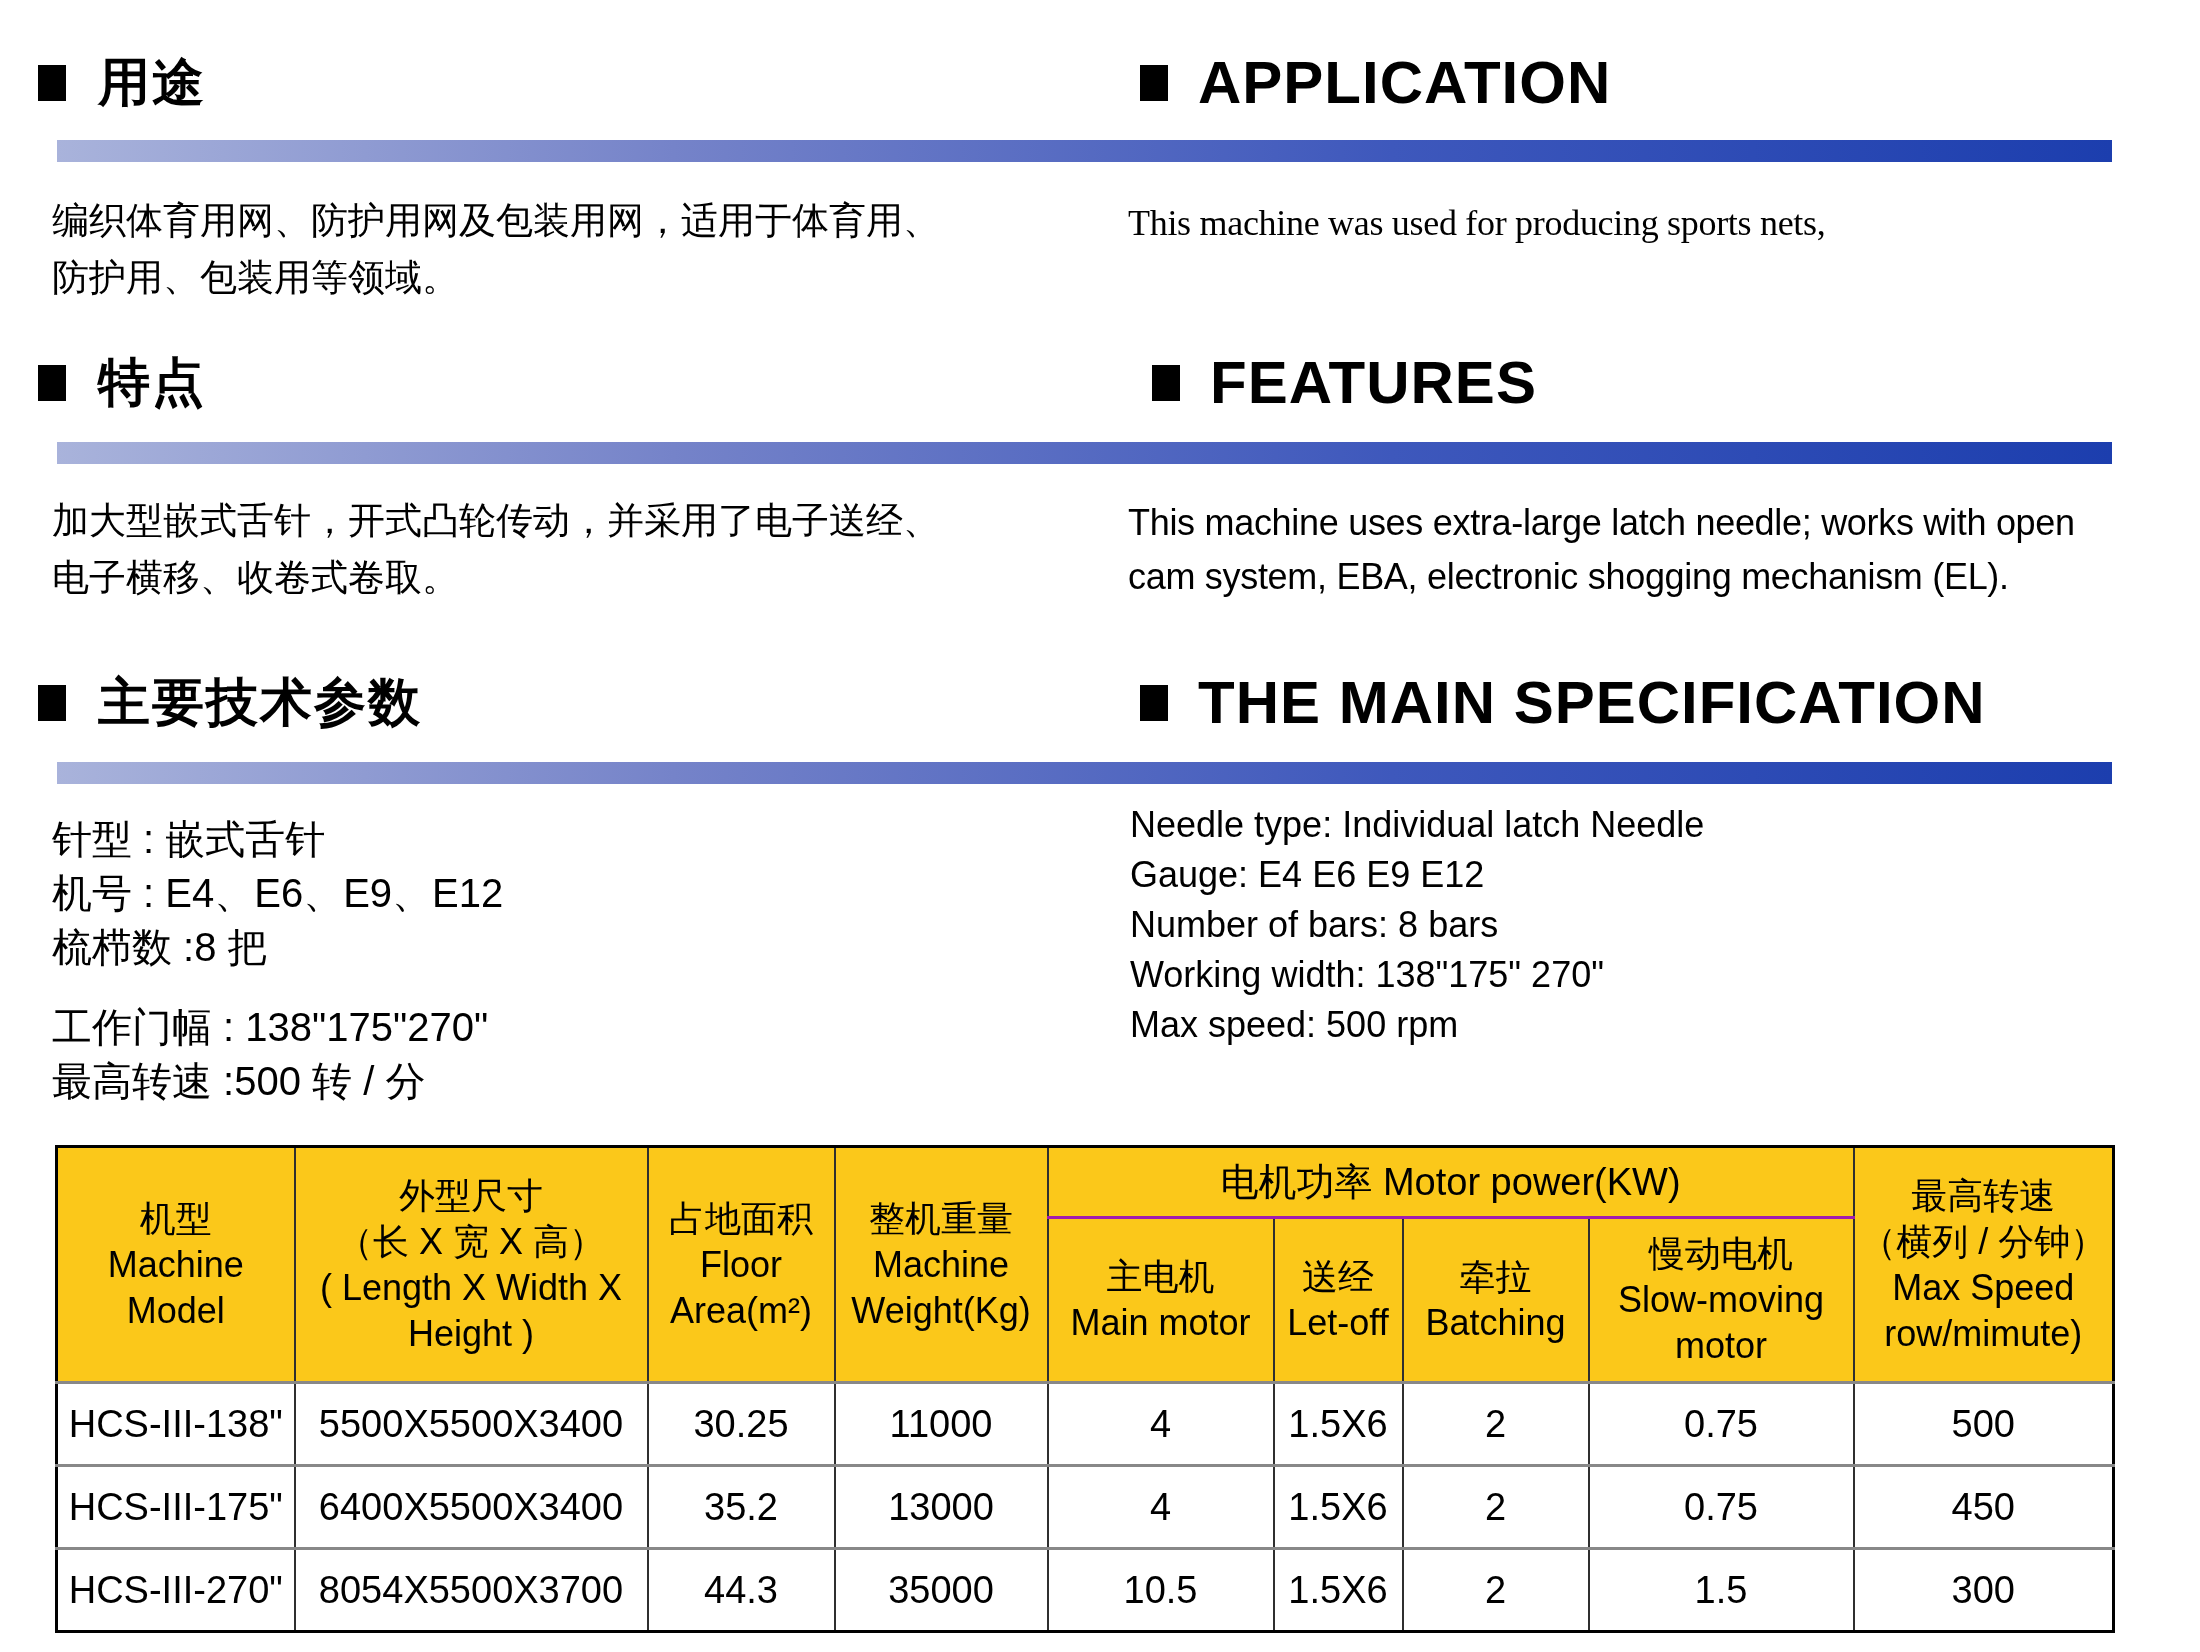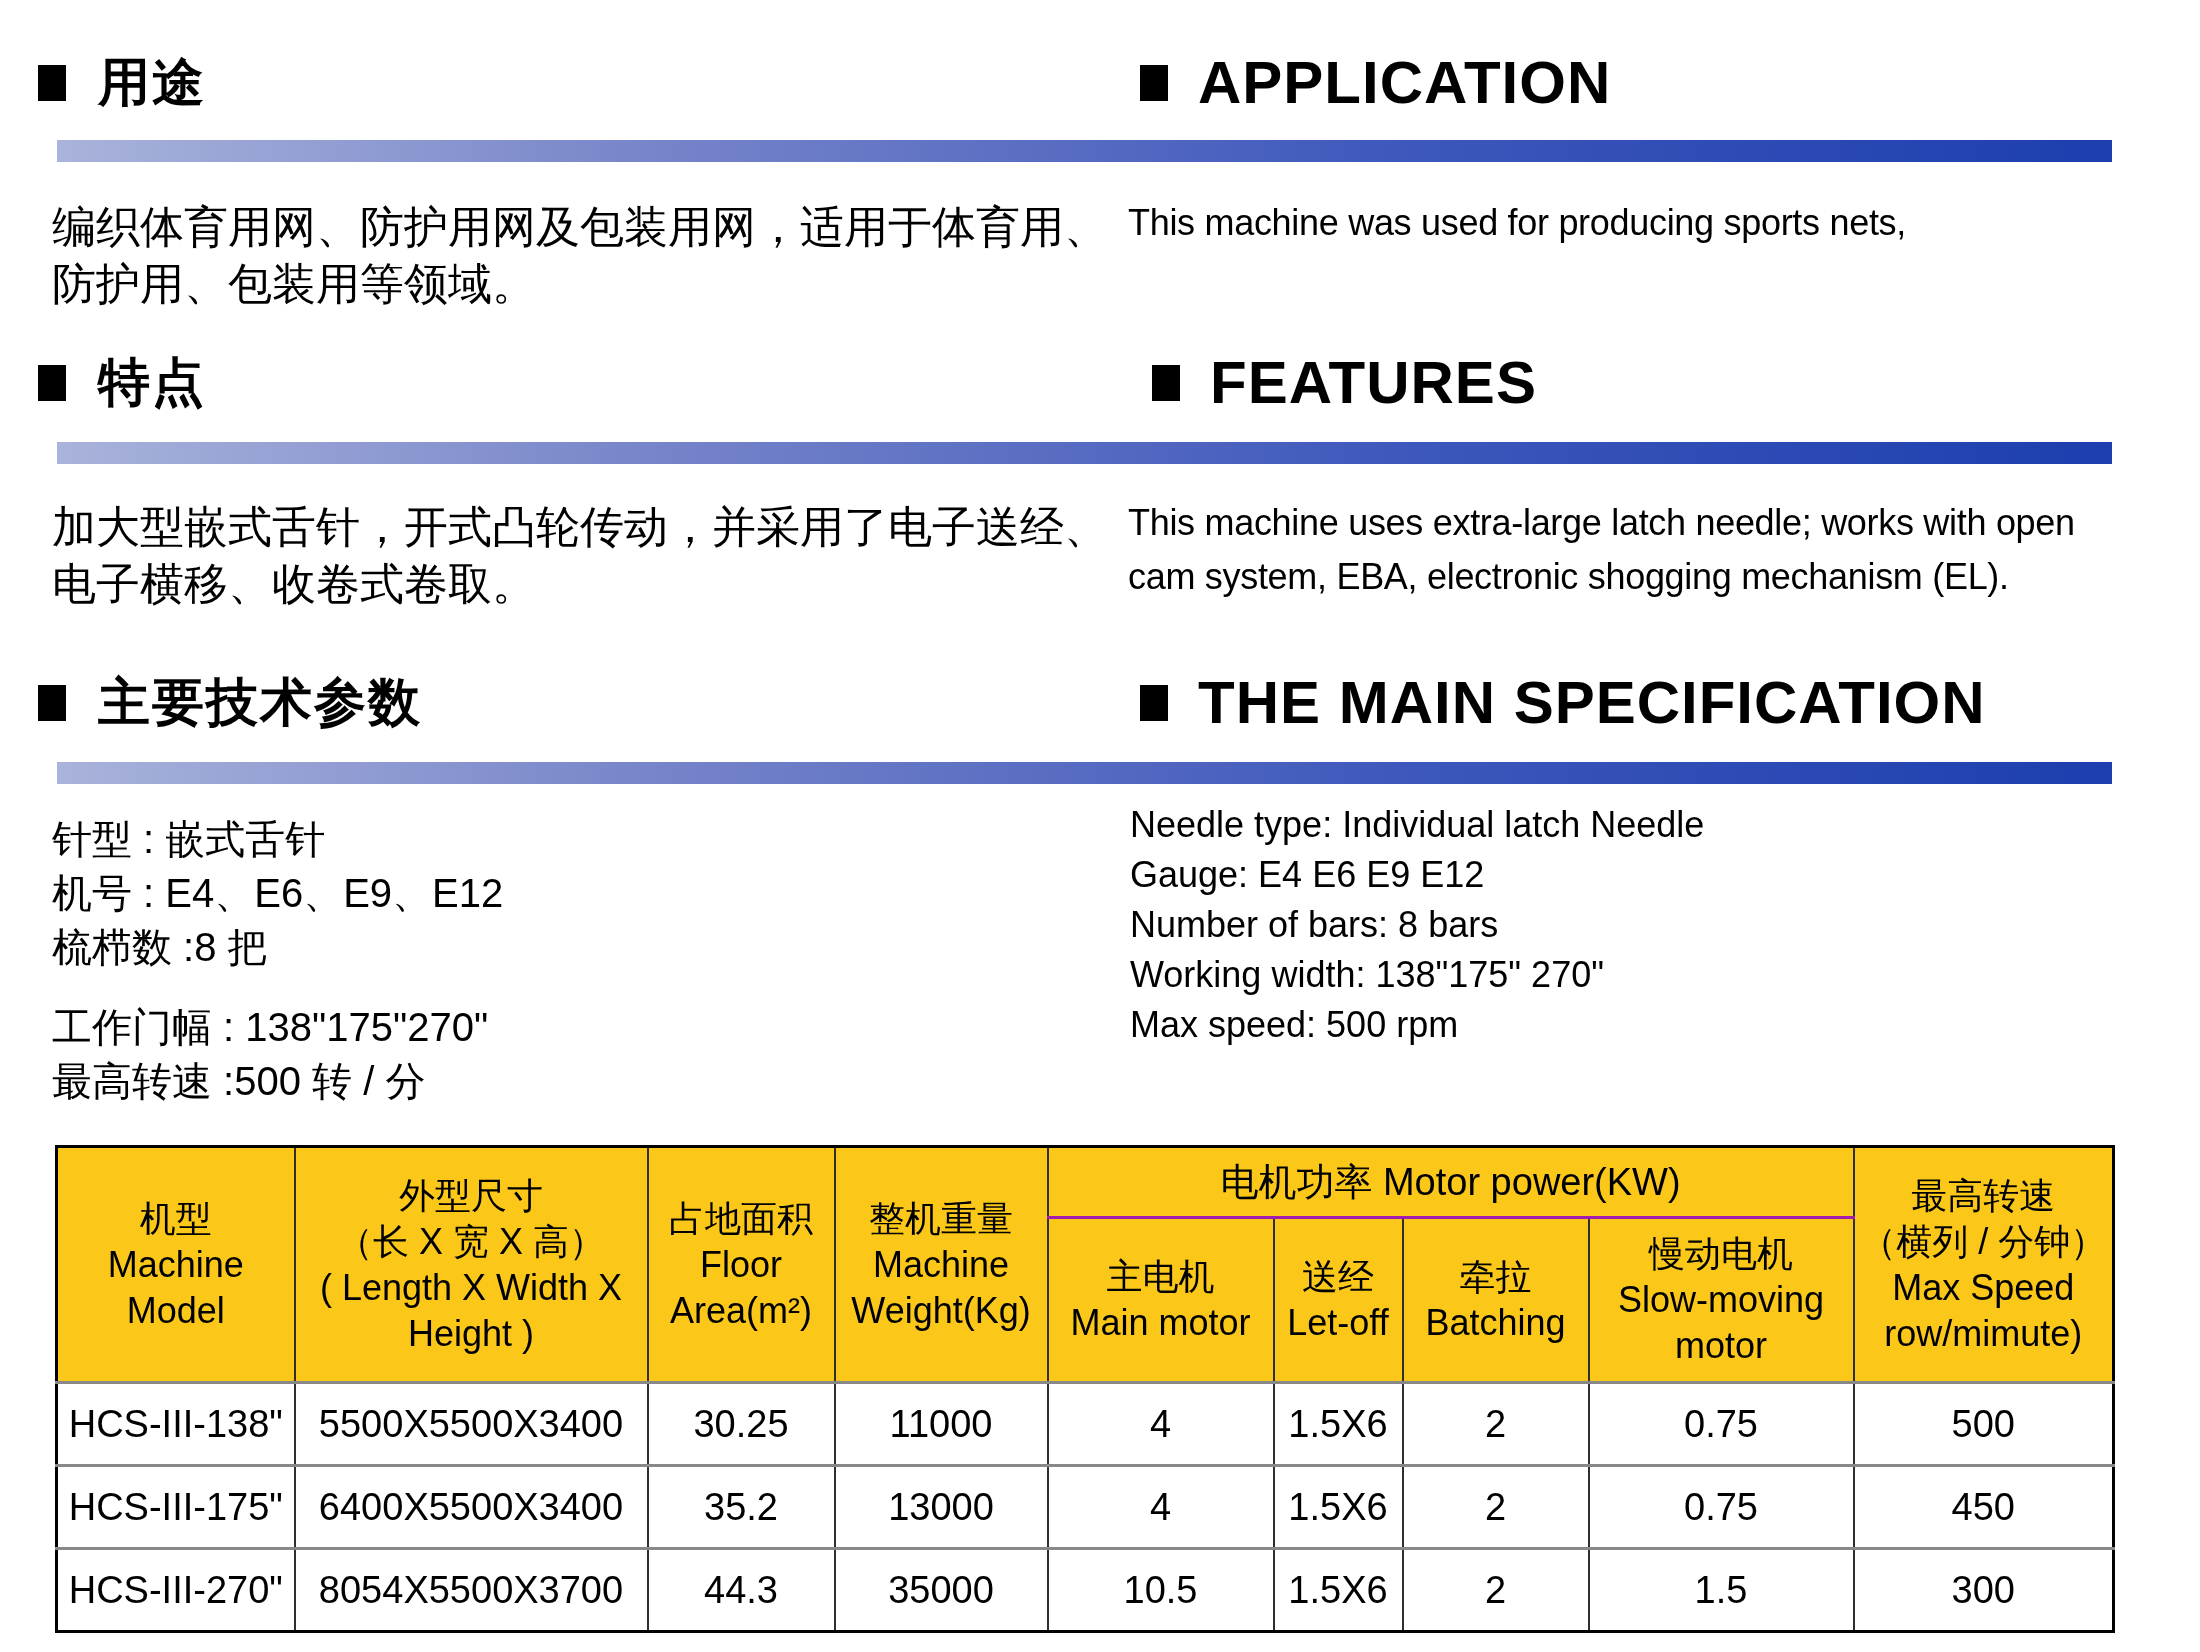--- a/index.html
+++ b/index.html
@@ -12,21 +12,21 @@
   .heading{display:flex;align-items:center;}
   .bullet{display:inline-block;width:28px;height:36px;background:#000;flex:0 0 auto;}
   .htitle-zh{font-size:52px;font-weight:bold;margin-left:32px;letter-spacing:2px;white-space:nowrap;}
   .htitle-en{font-size:60px;font-weight:bold;margin-left:30px;letter-spacing:1px;white-space:nowrap;}
   
   .bar{
     left:57px;width:2055px;height:22px;
     background:linear-gradient(90deg,var(--bar-gradient-start) 0%,#7583C9 30%,#3E58BC 65%,var(--bar-gradient-end) 100%);
   }
   
-  .para-zh{font-size:44px;line-height:57px;white-space:nowrap;margin-top:6px;}
+  .para-zh{font-size:37px;line-height:57px;white-space:nowrap;}
   .para-en{font-size:36px;line-height:54px;letter-spacing:-0.3px;white-space:nowrap;}
   .spec-zh{font-size:40px;line-height:54px;white-space:nowrap;}
   .spec-en{font-size:36px;line-height:50px;white-space:nowrap;}
   .gap-top{margin-top:26px;}
   
   .spec-table{
     border-collapse:collapse;table-layout:fixed;width:2057px;
     border:3px solid #000;
   }
   .spec-table th{
@@ -54,21 +54,21 @@
 </div>
 <div class="abs heading" style="left:1140px;top:48px;">
   <span class="bullet"></span>
   <span class="htitle-en">APPLICATION</span>
 </div>
 <div class="abs bar" style="top:140px;"></div>
 <div class="abs para-zh" style="left:52px;top:192px;">
   <div>编织体育用网、防护用网及包装用网，适用于体育用、</div>
   <div>防护用、包装用等领域。</div>
 </div>
-<div class="abs para-en" style="left:1128px;top:196px;">
+<div class="abs para-en" style="left:1128px;top:196px;font-family:Liberation Serif, serif;">
   <div>This machine was used for producing sports nets,</div>
 </div>
 
 <div class="abs heading" style="left:38px;top:348px;">
   <span class="bullet"></span>
   <span class="htitle-zh">特点</span>
 </div>
 <div class="abs heading" style="left:1140px;top:348px;padding-left:12px;">
   <span class="bullet"></span>
   <span class="htitle-en">FEATURES</span>

